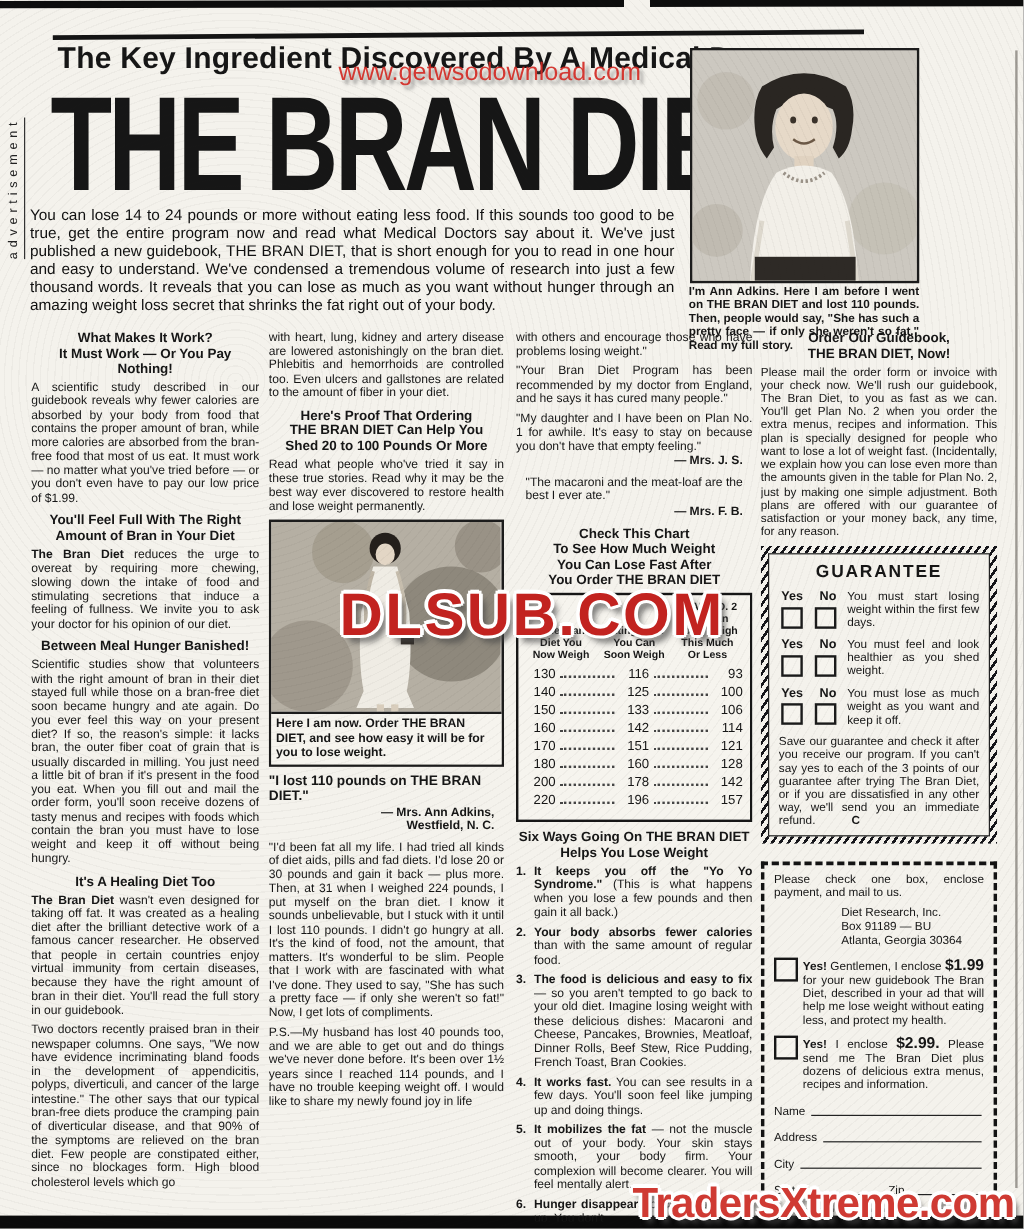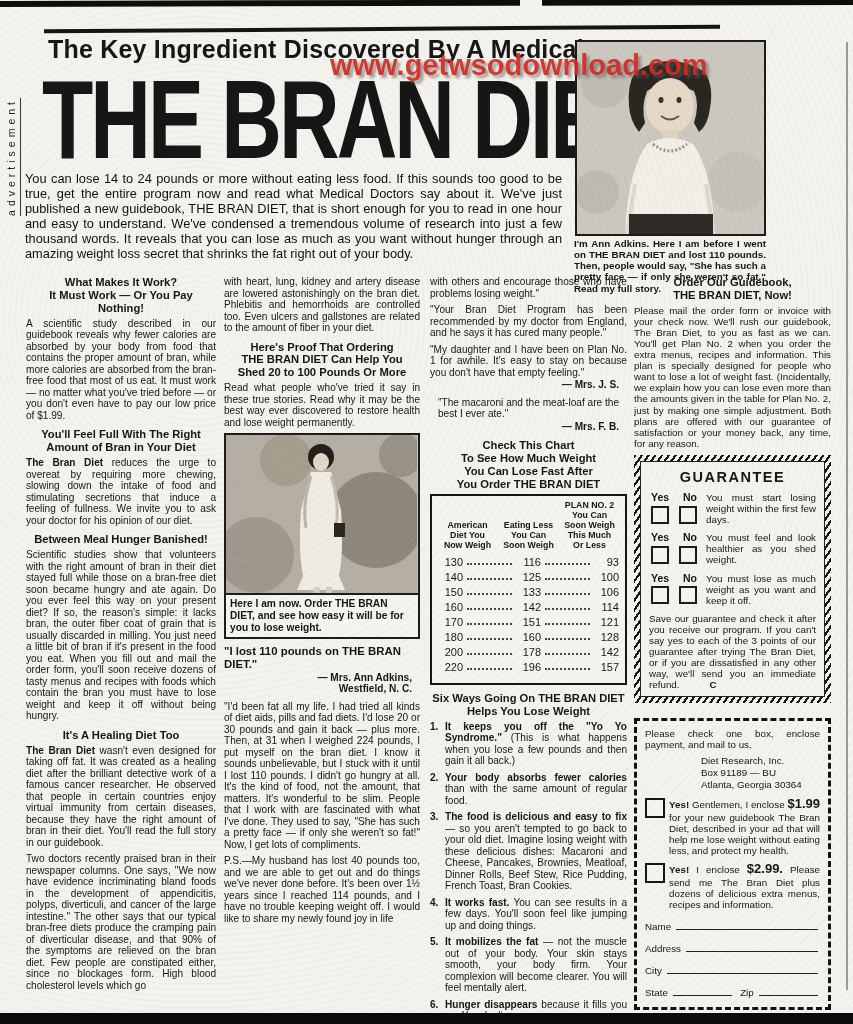--- a/index.html
+++ b/index.html
@@ -8,22 +8,22 @@
   .page::after{content:"";position:absolute;inset:0;pointer-events:none;
         background:repeating-radial-gradient(circle at 23% 31%, rgba(40,35,30,.035) 0 1px, transparent 1px 6px);}
   .topbar{position:absolute;top:0;left:0;width:100%;height:6px;
         background:linear-gradient(90deg,#0d0d0d 0 61%,#f4f2ec 61% 63.5%,#0d0d0d 63.5% 100%);transform:rotate(-.12deg);}
   .botbar{position:absolute;bottom:0;left:0;width:100%;height:11px;background:#0b0b0b;}
   .edge-r{position:absolute;top:42px;right:5px;width:2px;height:948px;background:#55504a;opacity:.55;}
 
   
   .wm-tc4s{position:absolute;top:0px;right:3px;font-size:46px;font-weight:bold;color:#7e1d1d;letter-spacing:0;
         text-shadow:2px 2px 0 #0a0a0a,-1px -1px 0 #0a0a0a,1px -1px 0 #0a0a0a,-1px 1px 0 #0a0a0a;z-index:40;}
-  .wm-getwso{position:absolute;left:282px;top:49px;font-size:29px;font-weight:bold;color:rgba(210,42,36,.92);
-        text-shadow:3px 3px 3px rgba(95,95,95,.6);z-index:30;white-space:nowrap;margin-left:48px;}
+  .wm-getwso{position:absolute;left:282px;top:49px;font-size:21px;font-weight:normal;color:rgba(210,42,36,.92);
+        text-shadow:3px 3px 3px rgba(95,95,95,.6);z-index:30;white-space:nowrap;}
   .wm-dlsub{position:absolute;left:283px;top:483px;font-size:50px;font-weight:bold;color:#c22320;letter-spacing:2px;z-index:40;
         text-shadow:-2px -2px 0 #fff,2px -2px 0 #fff,-2px 2px 0 #fff,2px 2px 0 #fff,0 -3px 0 #fff,0 3px 0 #fff,-3px 0 0 #fff,3px 0 0 #fff,5px 6px 5px rgba(70,70,70,.75);}
   .wm-traders{position:absolute;left:527px;top:983px;font-size:35px;font-weight:bold;color:#cf3a33;letter-spacing:-.5px;z-index:40;white-space:nowrap;
         text-shadow:-2px -2px 0 #fff,2px -2px 0 #fff,-2px 2px 0 #fff,2px 2px 0 #fff,0 -3px 0 #fff,0 3px 0 #fff,-3px 0 0 #fff,3px 0 0 #fff,4px 5px 4px rgba(70,70,70,.8);}
 
   
   .advert{position:absolute;left:5px;top:98px;writing-mode:vertical-rl;transform:rotate(180deg);
         font-size:10.5px;letter-spacing:4px;color:#222;border-left:1.5px solid #333;padding-left:3px;}
   .rule{position:absolute;left:44px;top:27px;width:676px;height:3.5px;background:#141414;transform:rotate(-.4deg);}
   .kicker{position:absolute;left:48px;top:35px;font-size:25px;font-weight:bold;letter-spacing:.2px;white-space:nowrap;}
@@ -90,20 +90,22 @@
 </head>
 <body>
 
 <div class="page">
 
   <div class="topbar"></div>
   <div class="botbar"></div>
   <div class="edge-r"></div>
 
   <div class="wm-getwso">www.getwsodownload.com</div>
+  <div class="wm-dlsub">DLSUB.COM</div>
+  <div class="wm-traders">TradersXtreme.com</div>
 
   <div class="advert">advertisement</div>
   <div class="rule"></div>
   <div class="kicker">The Key Ingredient Discovered By A Medical Doctor</div>
   <div class="bigtitle">THE BRAN DIET</div>
   <div class="intro">You can lose 14 to 24 pounds or more without eating less food. If this sounds too good to be true, get the entire program now and read what Medical Doctors say about it. We've just published a new guidebook, THE BRAN DIET, that is short enough for you to read in one hour and easy to understand. We've condensed a tremendous volume of research into just a few thousand words. It reveals that you can lose as much as you want without hunger through an amazing weight loss secret that shrinks the fat right out of your body.</div>
 
   <div class="photo1">
     <svg width="187" height="192" viewBox="0 0 187 192">
       <rect width="187" height="192" fill="#ccc8c0"></rect>

